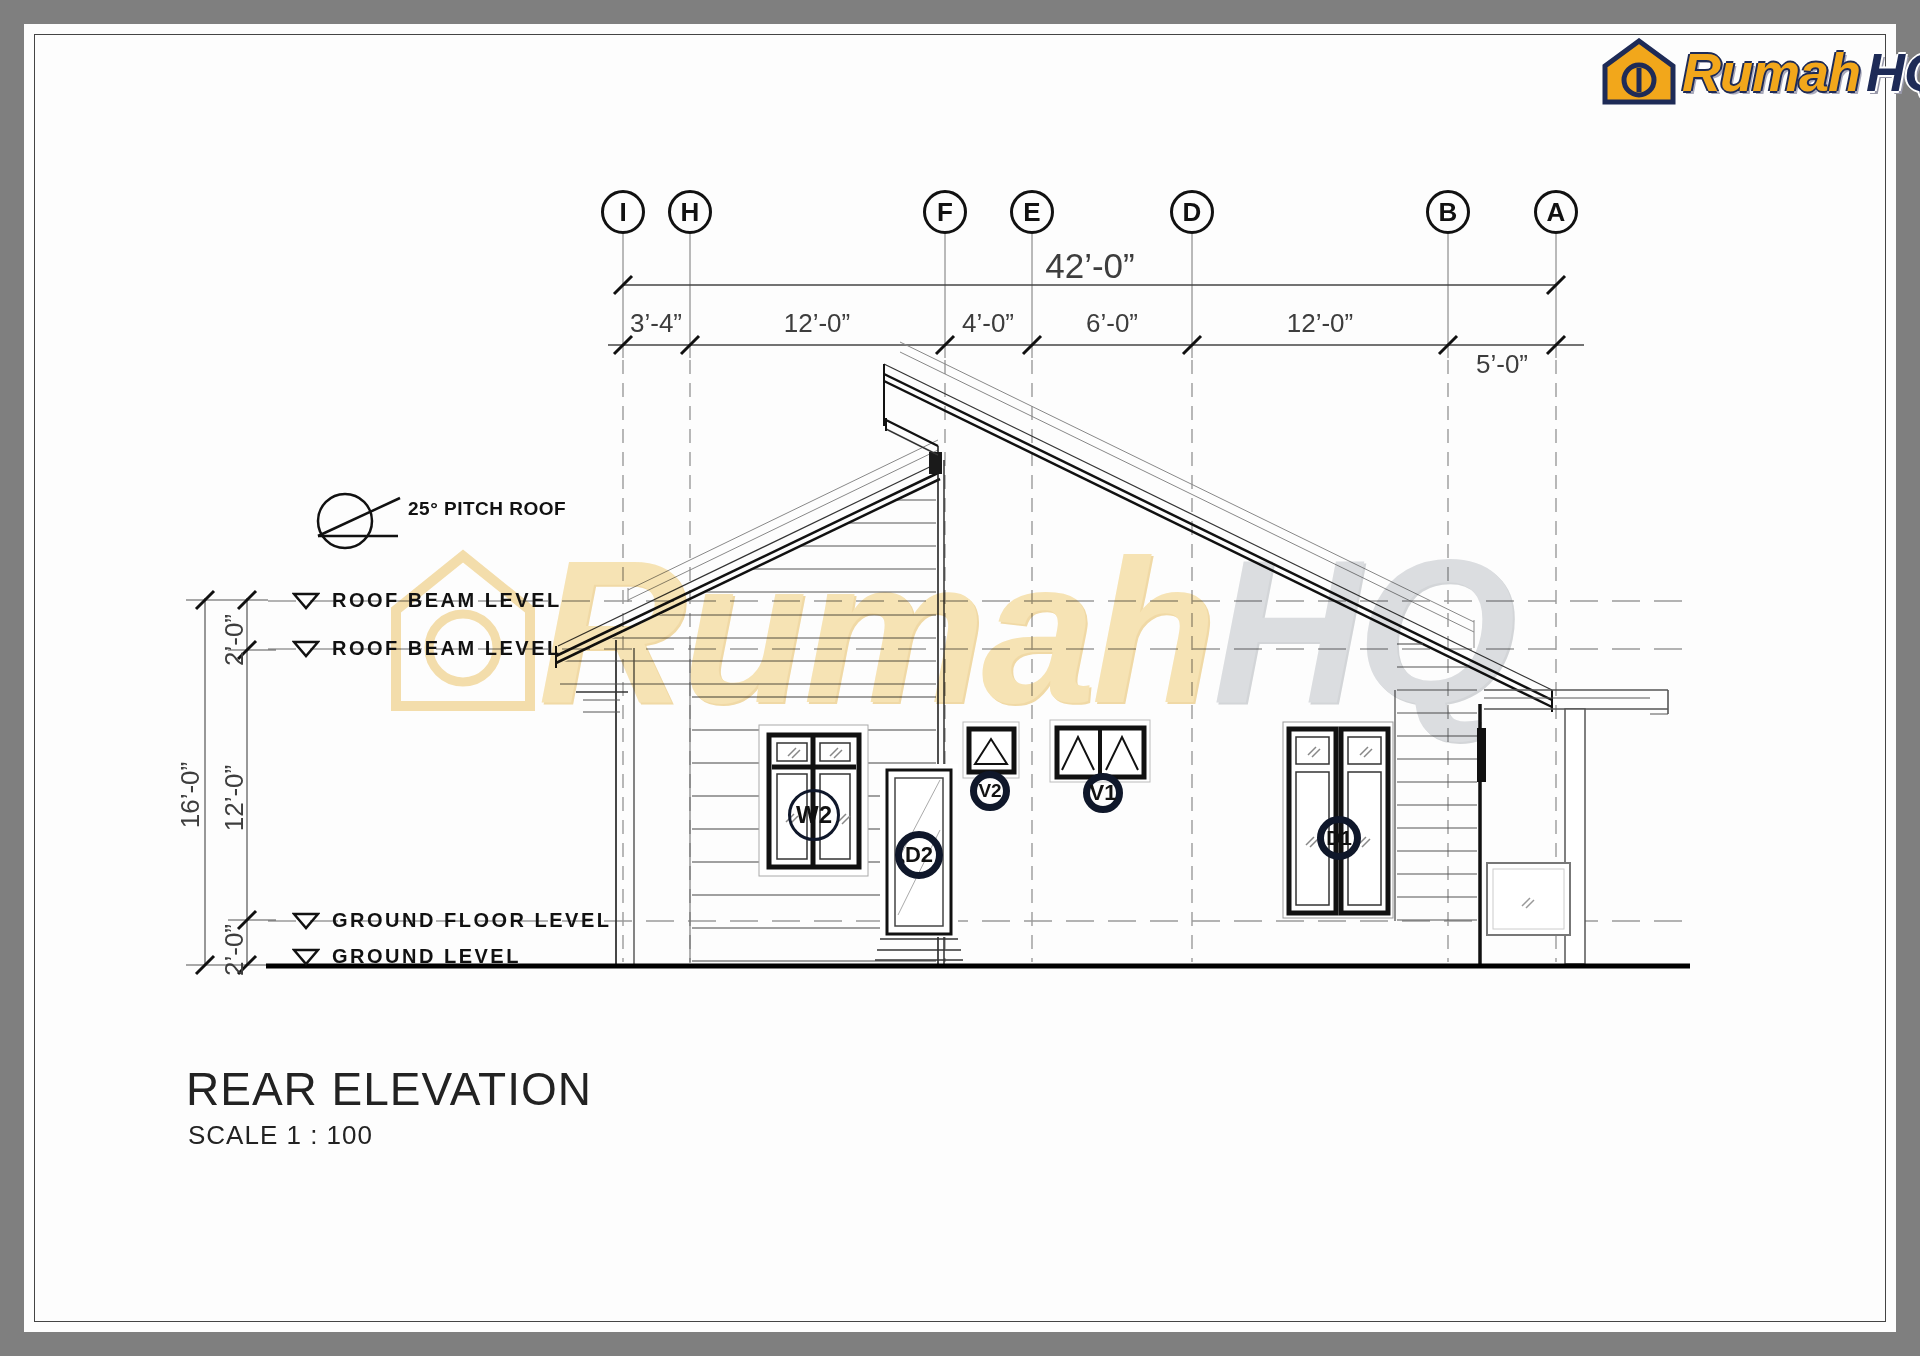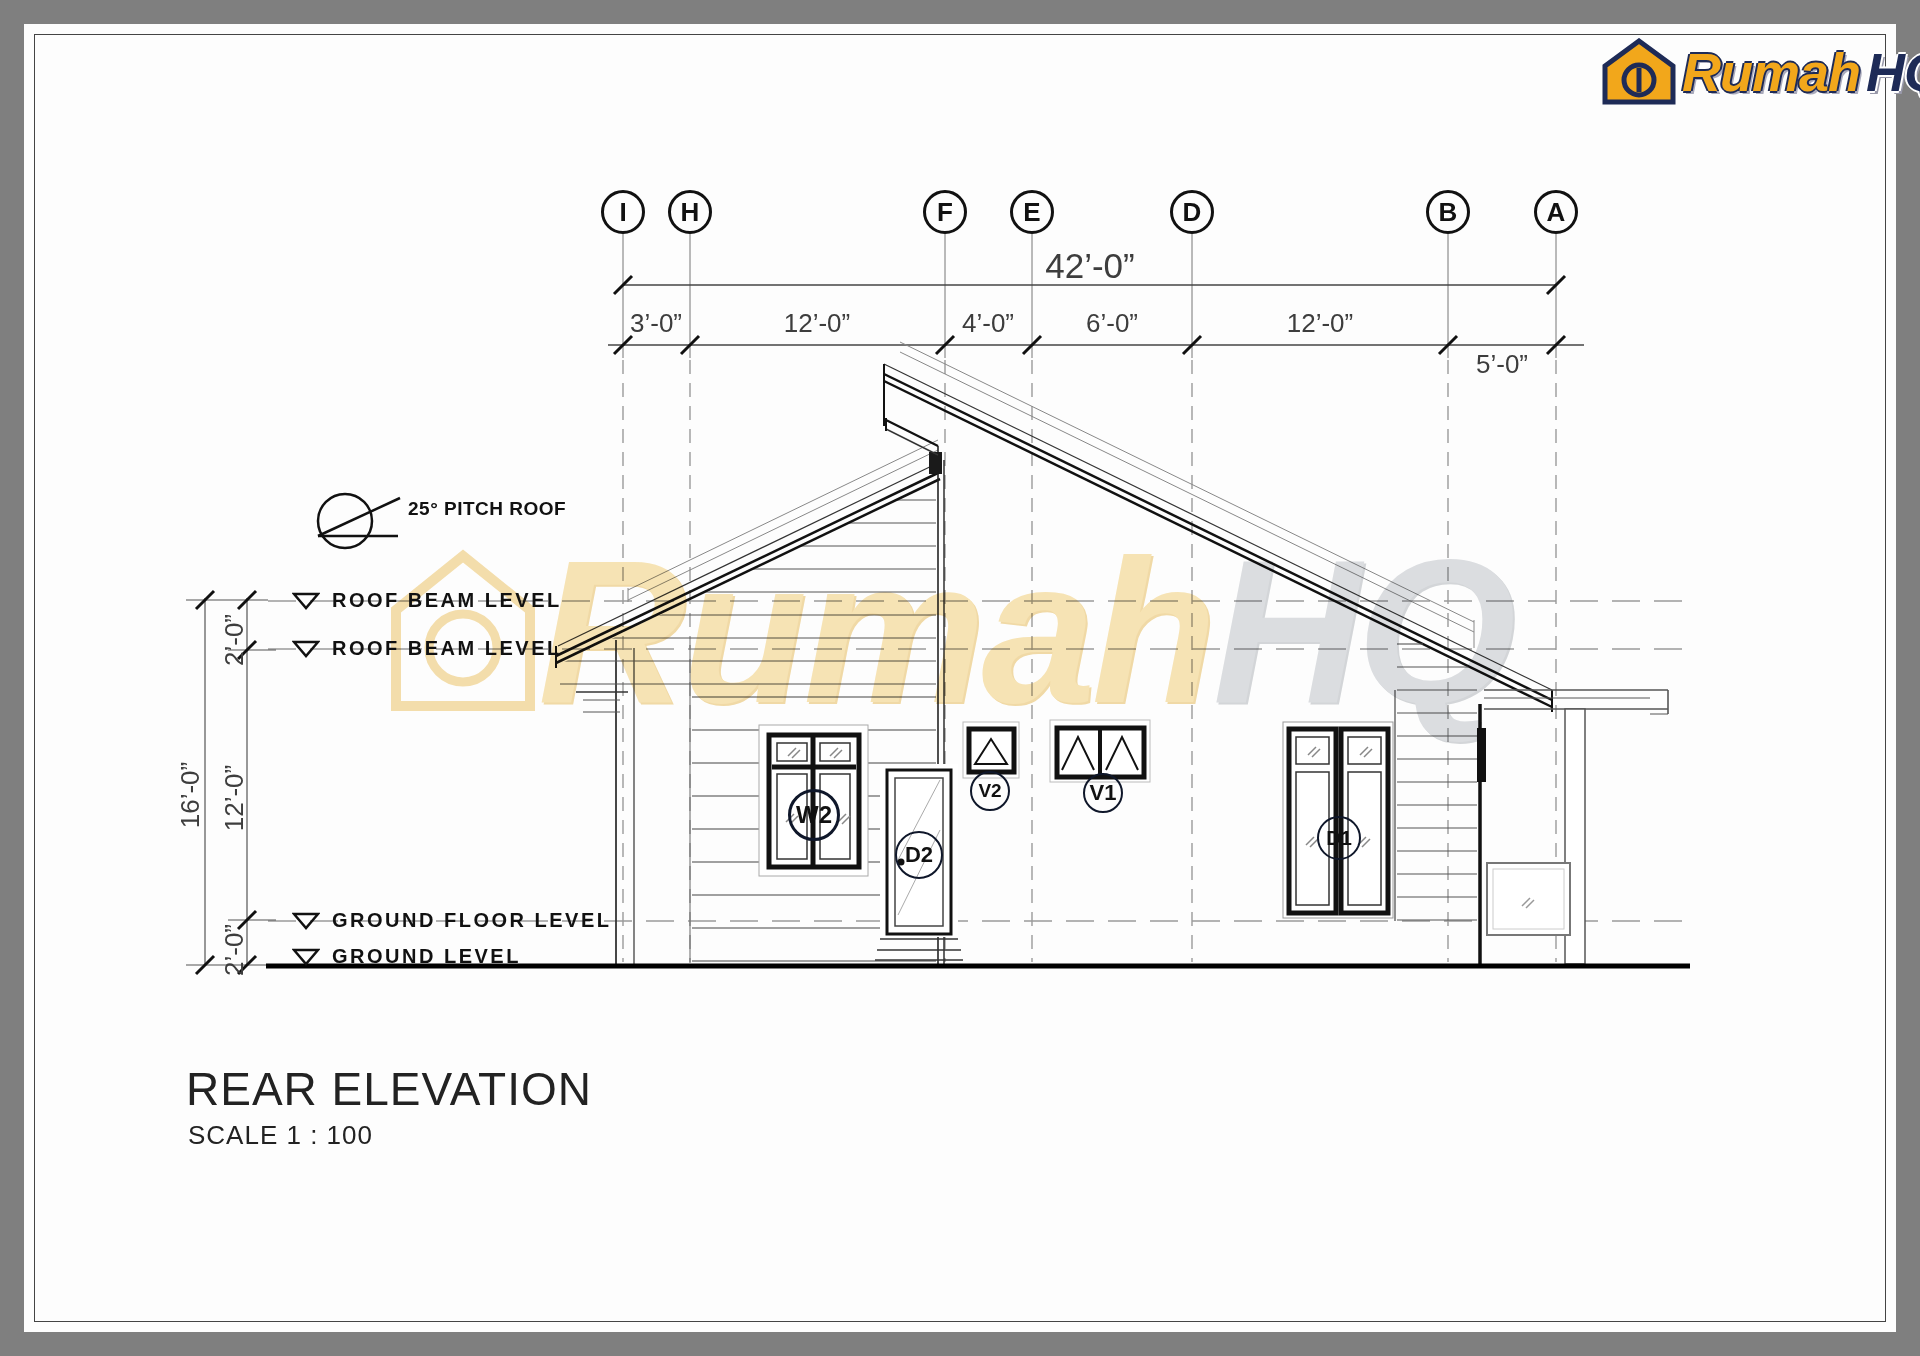--- a/index.html
+++ b/index.html
@@ -16,21 +16,21 @@
        font-size:26px;font-weight:700;color:#111;background:transparent;box-sizing:border-box;}
   
   .dim-text{width:140px;text-align:center;font-size:35px;color:#3d3d3d;}
   .seg-text{width:120px;text-align:center;font-size:26px;color:#3d3d3d;}
   .rot{width:140px;height:30px;text-align:center;font-size:26px;color:#3d3d3d;
        transform:rotate(-90deg);transform-origin:center;}
   
   .level-label{font-size:20px;font-weight:700;letter-spacing:2.5px;color:#111;}
   .pitch-label{font-size:19px;font-weight:700;letter-spacing:0.5px;color:#111;}
   
-  .tag{border:2px solid #0f172a;border-radius:50%;display:flex;align-items:center;
+  .tag{border:7px solid #0f172a;border-radius:50%;display:flex;align-items:center;
        justify-content:center;font-weight:700;color:#111;background:transparent;box-sizing:border-box;}
   
   .title{font-size:46px;color:#222;letter-spacing:1px;}
   .scale{font-size:26px;color:#222;letter-spacing:1px;}
   
   .logo{display:flex;align-items:center;gap:6px;z-index:20;}
   .logo-text{font-size:54px;font-style:italic;font-weight:800;letter-spacing:-1px;
        white-space:nowrap;}
   .logo-first{color:#F2A71B;text-shadow:-2px 0 0 #1E2B57,2px 0 0 #1E2B57,0 -2px 0 #1E2B57,0 2px 0 #1E2B57,3px 3px 0 #aab;}
   .logo-second{color:#1E2B57;text-shadow:-2px 0 0 #fff,2px 0 0 #fff,0 -2px 0 #fff,0 2px 0 #fff,3px 3px 0 #99a;}
@@ -313,21 +313,21 @@
     <span>D</span>
   </div>
 <div class="abs grid-circle" style="left:1426px;top:190px;">
     <span>B</span>
   </div>
 <div class="abs grid-circle" style="left:1534px;top:190px;">
     <span>A</span>
   </div>
 
 <div class="abs dim-text" style="left:1020px;top:246px;">42’-0”</div>
-<div class="abs seg-text" style="left:596px;top:308px;">3’-0”</div>
+<div class="abs seg-text" style="left:596px;top:308px;">3’-4”</div>
 <div class="abs seg-text" style="left:757px;top:308px;">12’-0”</div>
 <div class="abs seg-text" style="left:928px;top:308px;">4’-0”</div>
 <div class="abs seg-text" style="left:1052px;top:308px;">6’-0”</div>
 <div class="abs seg-text" style="left:1260px;top:308px;">12’-0”</div>
 <div class="abs seg-text" style="left:1442px;top:308px;margin-top:41px;">5’-0”</div>
 
 <div class="abs rot" style="left:120px;top:780px;">16’-0”</div>
 <div class="abs rot" style="left:164px;top:625px;">2’-0”</div>
 <div class="abs rot" style="left:164px;top:783px;">12’-0”</div>
 <div class="abs rot" style="left:164px;top:935px;">2’-0”</div>

